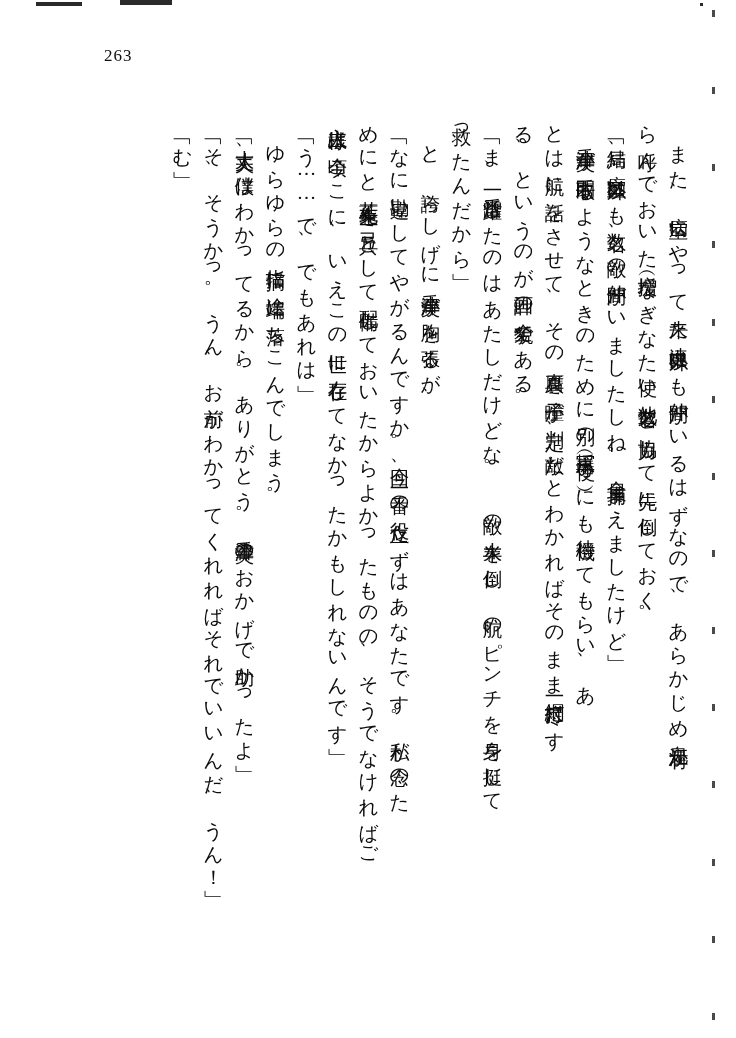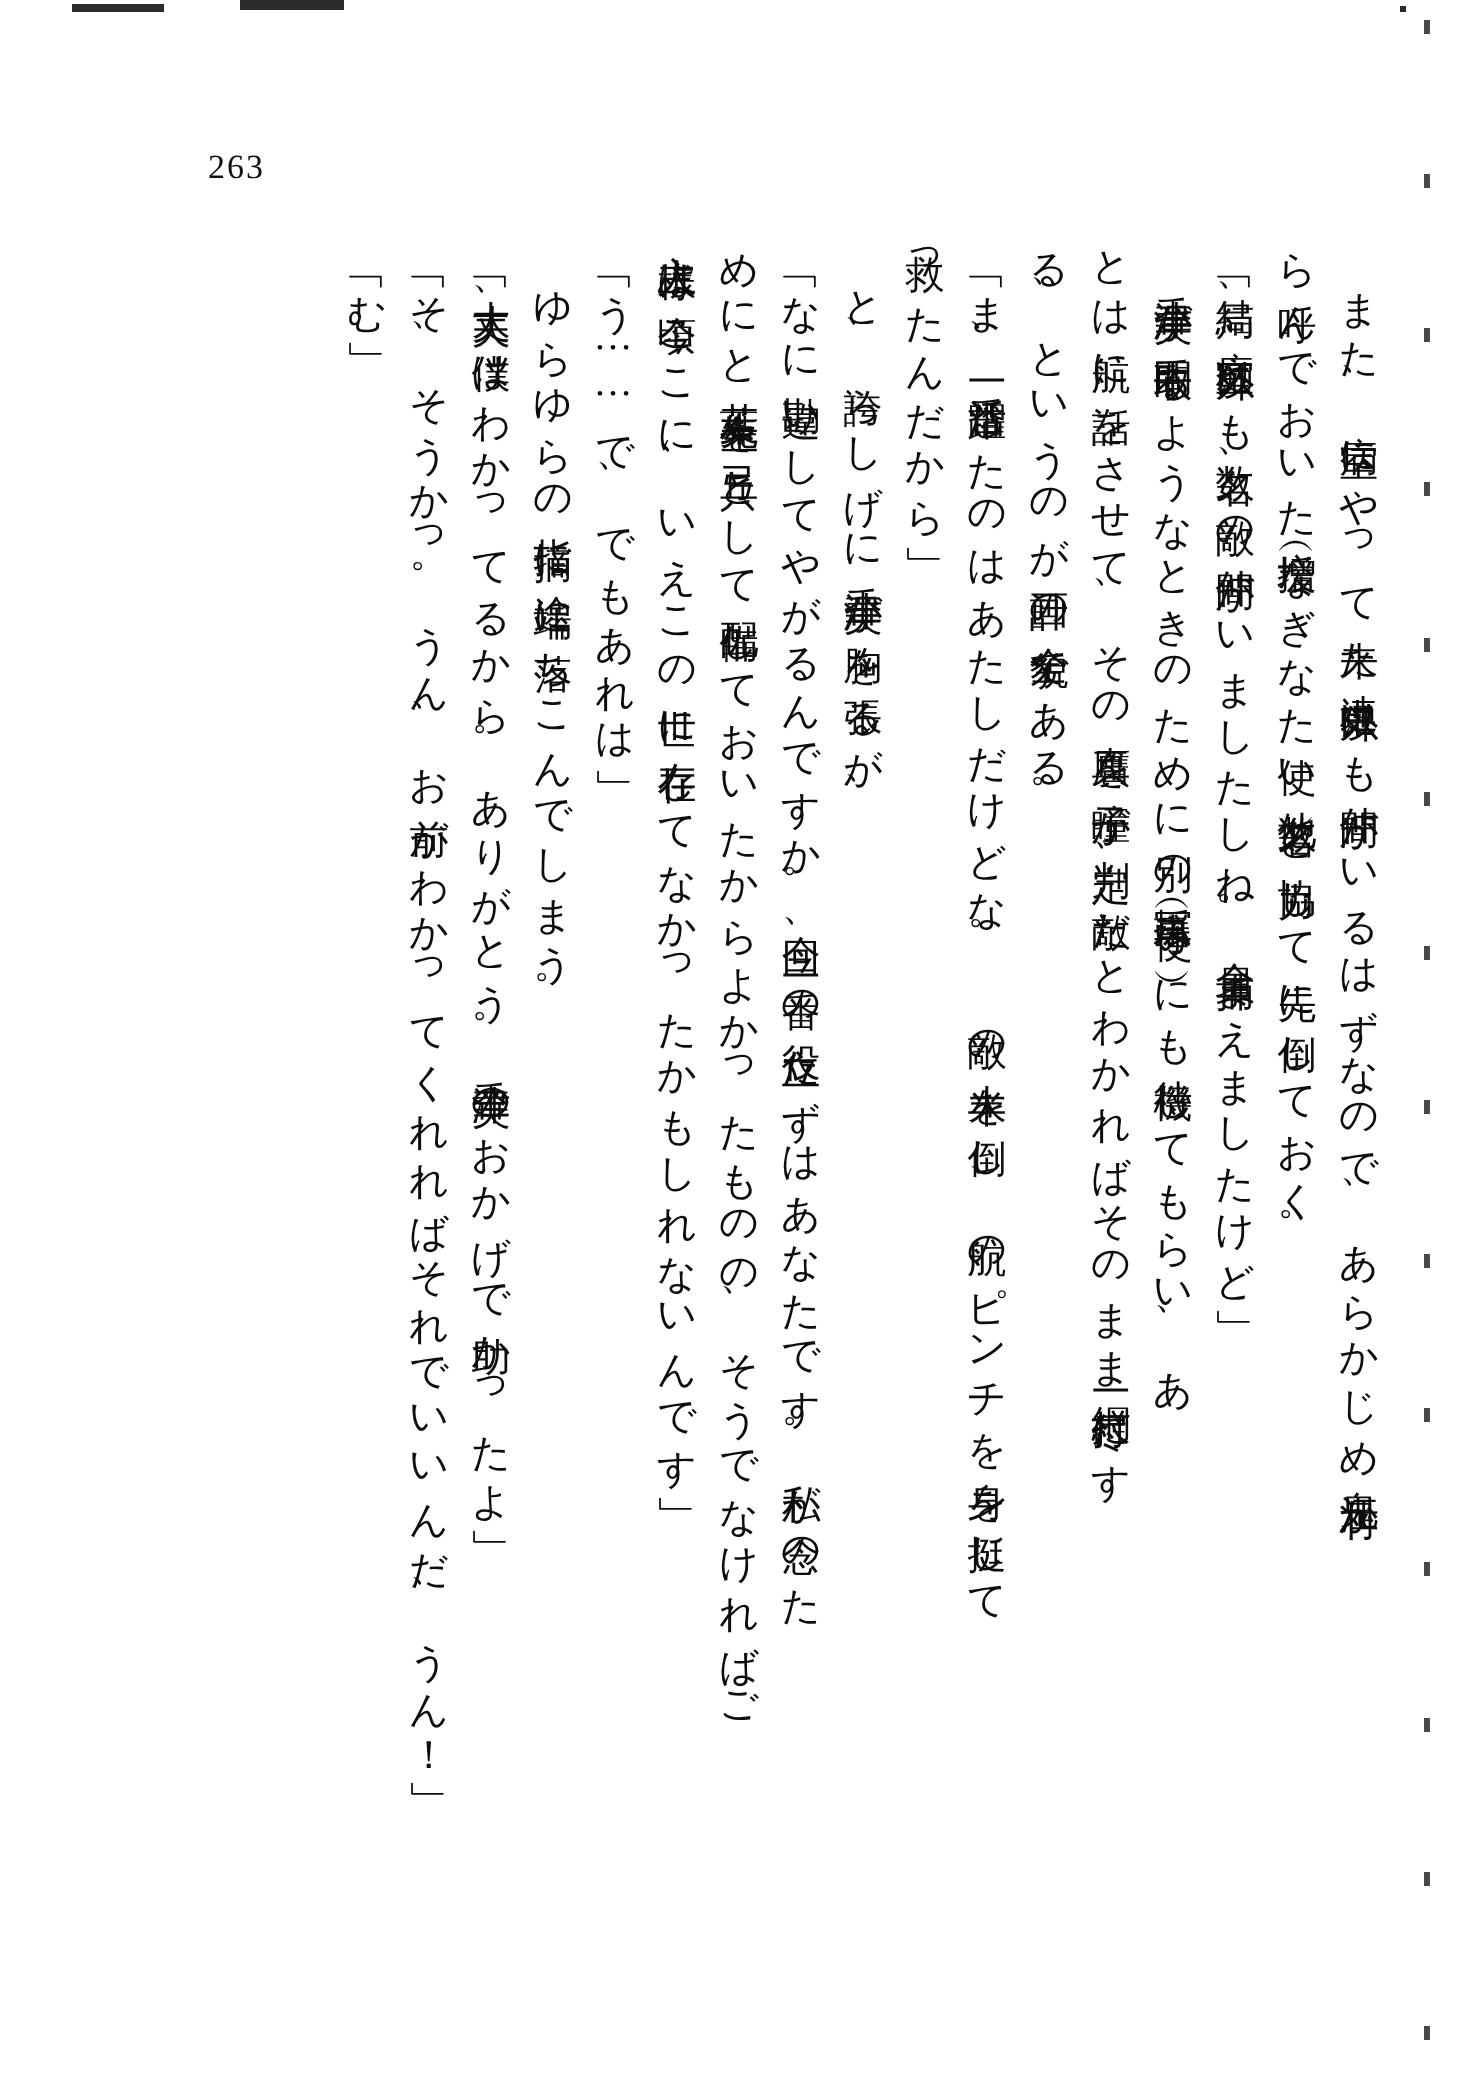--- a/index.html
+++ b/index.html
@@ -44,21 +44,21 @@
     align-items: center;
   }
   .edge-dot {
     width: 3px;
     height: 7px;
     background: #4a4a4a;
   }
 
   .page-number {
     position: absolute;
-    top: 74px;
+    top: 46px;
     left: 104px;
     font-size: 17px;
     letter-spacing: 1px;
     color: #111111;
   }
 
   
   .text-block {
     position: absolute;
     top: 112px;

